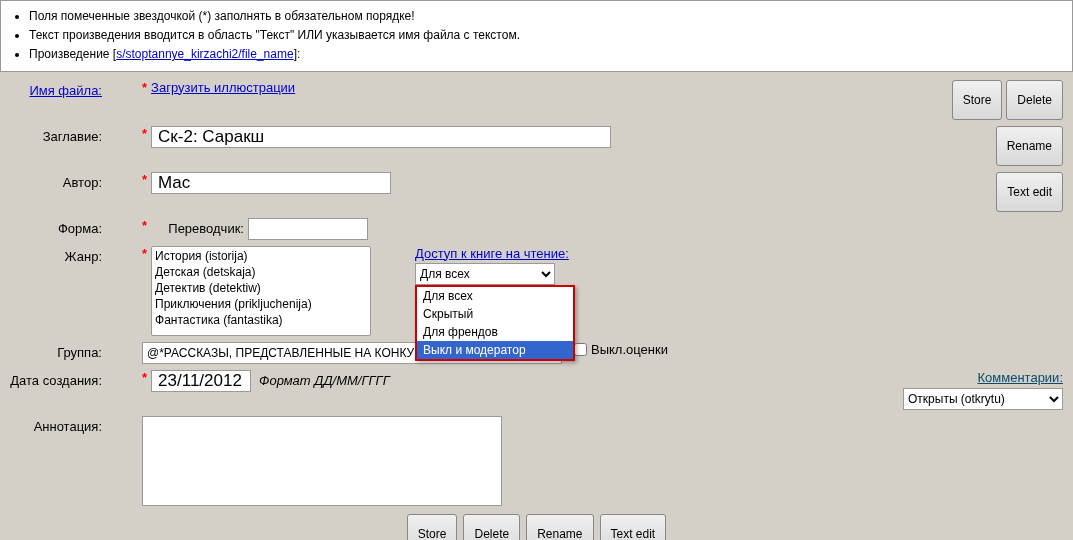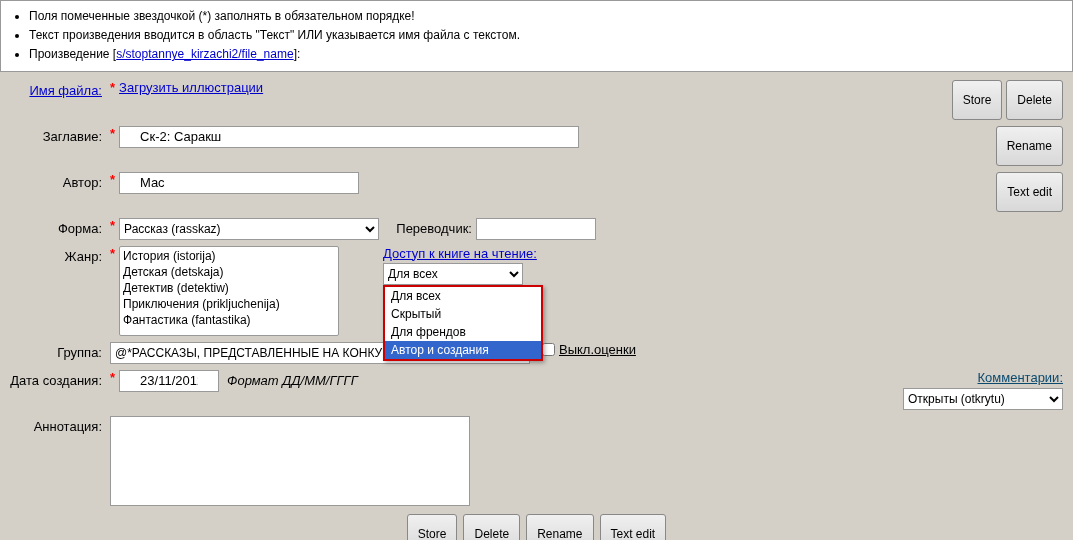--- a/index.html
+++ b/index.html
@@ -20,20 +20,21 @@
     .top-info ul { list-style: disc; padding-left: 18px; }
     .top-info a { color: #00c; }
     .form-container {
       background: #d4d0c8;
       padding: 8px 10px;
     }
     .form-row {
       display: flex;
       align-items: flex-start;
       margin-bottom: 6px;
+      gap: 32px;
     }
     .form-label {
       width: 100px;
       min-width: 100px;
       text-align: right;
       padding-right: 8px;
       padding-top: 3px;
       font-size: 13px;
     }
     .form-label a { color: #00c; text-decoration: underline; }
@@ -45,22 +46,22 @@
     .form-content {
       display: flex;
       align-items: flex-start;
       flex: 1;
       flex-wrap: wrap;
     }
     input[type="text"] {
       height: 22px;
       border: 1px solid #999;
       background: #fff;
-      font-size: 13px;
-      padding: 2px 20px;
+      font-size: 17px;
+      padding: 2px 6px;
     }
     .title-input { width: 460px; }
     .author-input { width: 240px; }
     .date-input { width: 100px; }
     select {
       height: 22px;
       border: 1px solid #999;
       background: #fff;
       font-size: 12px;
     }
@@ -203,26 +204,20 @@
       <button>Text edit</button>
     </div>
   </div>
 
   <div class="form-row">
     <div class="form-label">
       <span>Форма:</span>
     </div>
     <div class="form-content">
       <span class="required-star">*</span>
-      <select class="forma-select">
-        <option>Рассказ (rasskaz)</option>
-        <option>Повесть (povest)</option>
-        <option>Роман (roman)</option>
-        <option>Стихи (stihi)</option>
-      </select>
       &nbsp;&nbsp;
       <span style="padding-top:3px; margin-left:10px;">Переводчик:</span>
       <input type="text" class="translator-input" style="margin-left: 4px;">
     </div>
   </div>
 
   <div class="form-row genre-access-row">
     <div class="form-label" style="padding-top:3px;">
       <span>Жанр:</span>
     </div>
@@ -247,37 +242,37 @@
             <option>Для всех</option>
             <option>Для френдов</option>
             <option>Скрытый</option>
             <option>Автор и модератор</option>
           </select>
           
           <div class="dropdown-overlay">
             <div class="dropdown-item">Для всех</div>
             <div class="dropdown-item">Скрытый</div>
             <div class="dropdown-item">Для френдов</div>
-            <div class="dropdown-item selected">Автор и создания</div>
+            <div class="dropdown-item selected">Выкл и модератор</div>
           </div>
         </div>
         <div style="margin-top:8px; font-size:13px;">
           <span style="margin-right:4px;">подпись:</span>
         </div>
       </div>
     </div>
   </div>
 
   <div class="form-row">
     <div class="form-label">
       <span>Группа:</span>
     </div>
     <div class="form-content">
       <select class="group-select"><option>@*РАССКАЗЫ, ПРЕДСТАВЛЕННЫЕ НА КОНКУРС (@rasskazy, predstavlennye na konkurs)</option></select>
-      <div style="margin-left:12px; display:flex; align-items:center; gap:4px;text-decoration:underline;">
+      <div style="margin-left:12px; display:flex; align-items:center; gap:4px;">
         <input type="checkbox" style="">
         <span>Выкл.оценки</span>
       </div>
     </div>
   </div>
 
   <div class="form-row">
     <div class="form-label" style="line-height:1.3;">
       <span>Дата создания:</span>
     </div>

